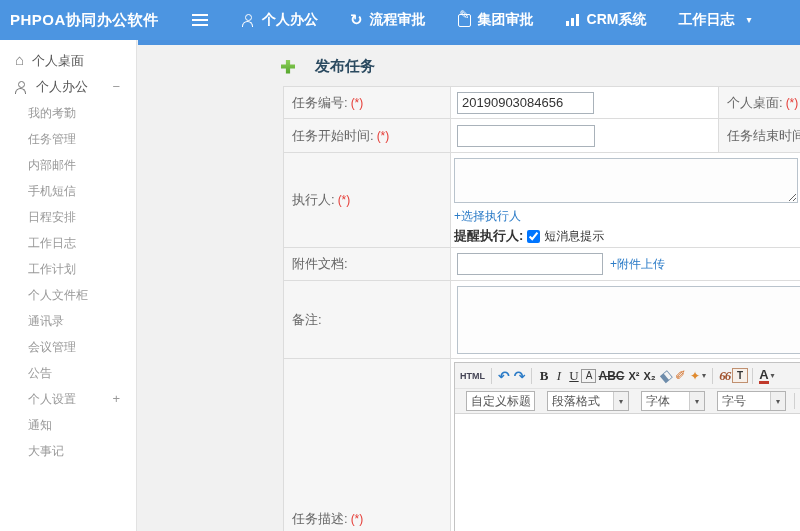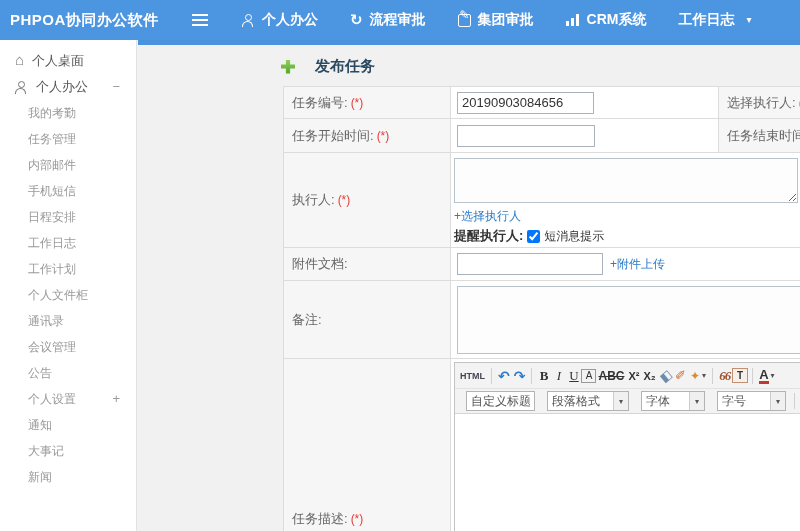--- a/index.html
+++ b/index.html
@@ -175,23 +175,20 @@
     <div class="side-item lvl2">
       <span>个人设置</span>
       <span class="expander">+</span>
     </div>
     <div class="side-item lvl2">
         <span>通知</span>
       </div>
     <div class="side-item lvl2">
         <span>大事记</span>
       </div>
-    <div class="side-item lvl2">
-        <span>新闻</span>
-      </div>
   </div>
 
   <div class="main">
     <div class="blue-strip"></div>
     <div class="title-row">
       <span class="plus-ico"></span>
       <span class="page-title">发布任务</span>
     </div>
 
     <table class="form">
@@ -202,21 +199,21 @@
         </colgroup>
       <tbody>
           <tr class="r1">
         <td class="lbl">
           <span>任务编号:</span><span class="req">(*)</span>
         </td>
         <td class="inp">
           <input class="txt w-num" value="20190903084656" style="">
         </td>
         <td class="lbl">
-          <span>选择执行人:</span><span class="req">(*)</span>
+          <span>个人桌面:</span><span class="req">(*)</span>
         </td>
 
       </tr>
       <tr class="r2">
         <td class="lbl">
           <span>任务开始时间:</span><span class="req">(*)</span>
         </td>
         <td class="inp">
           <input class="txt w-time" value="" style="">
         </td>

